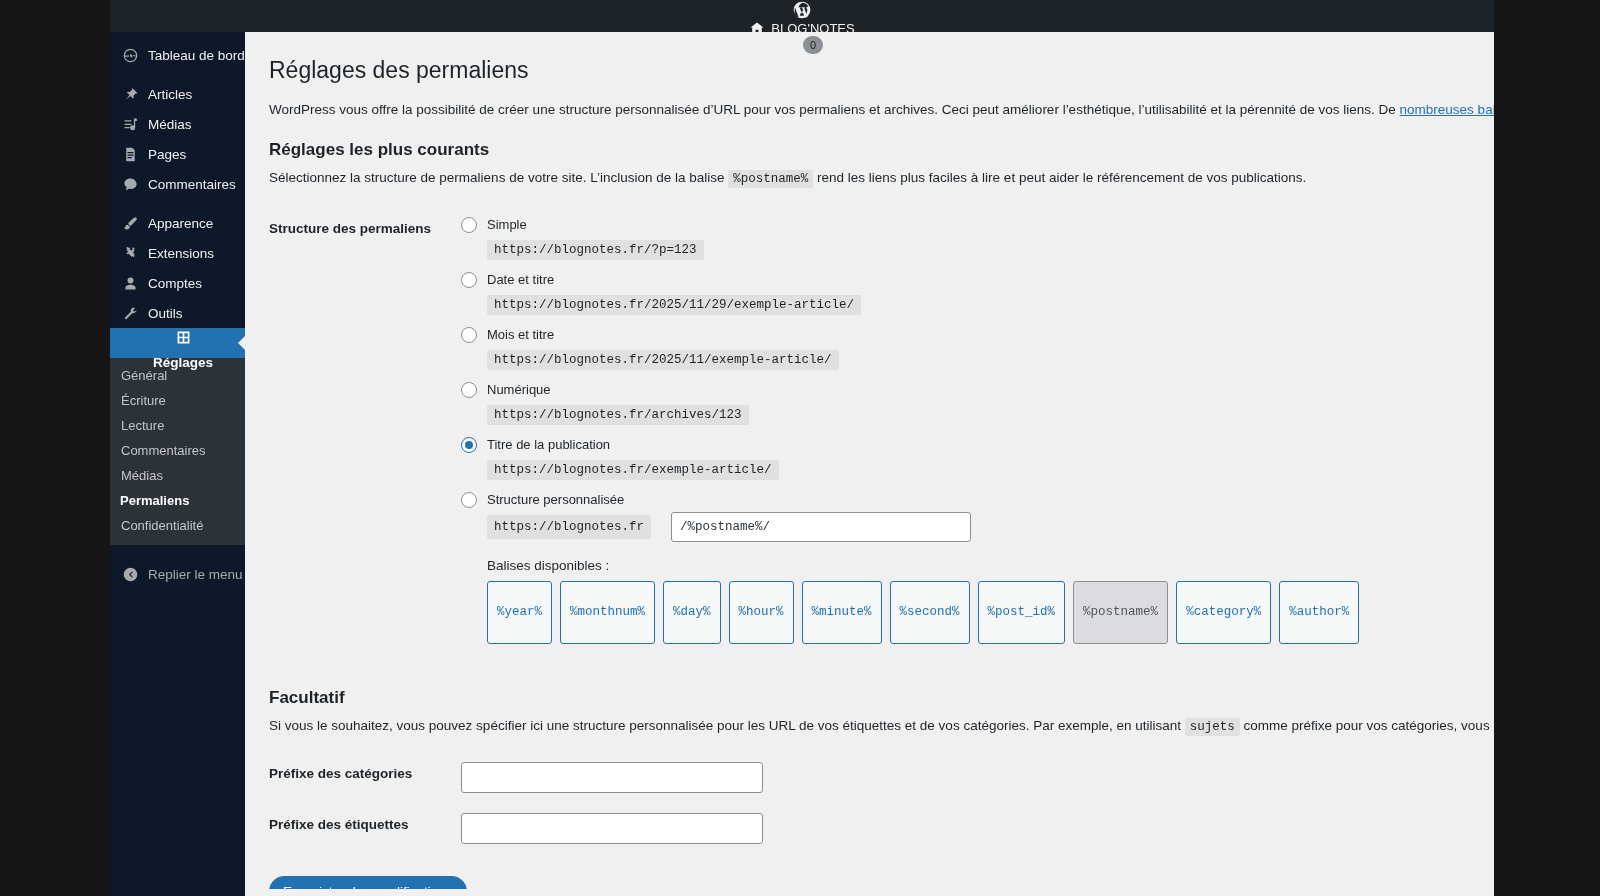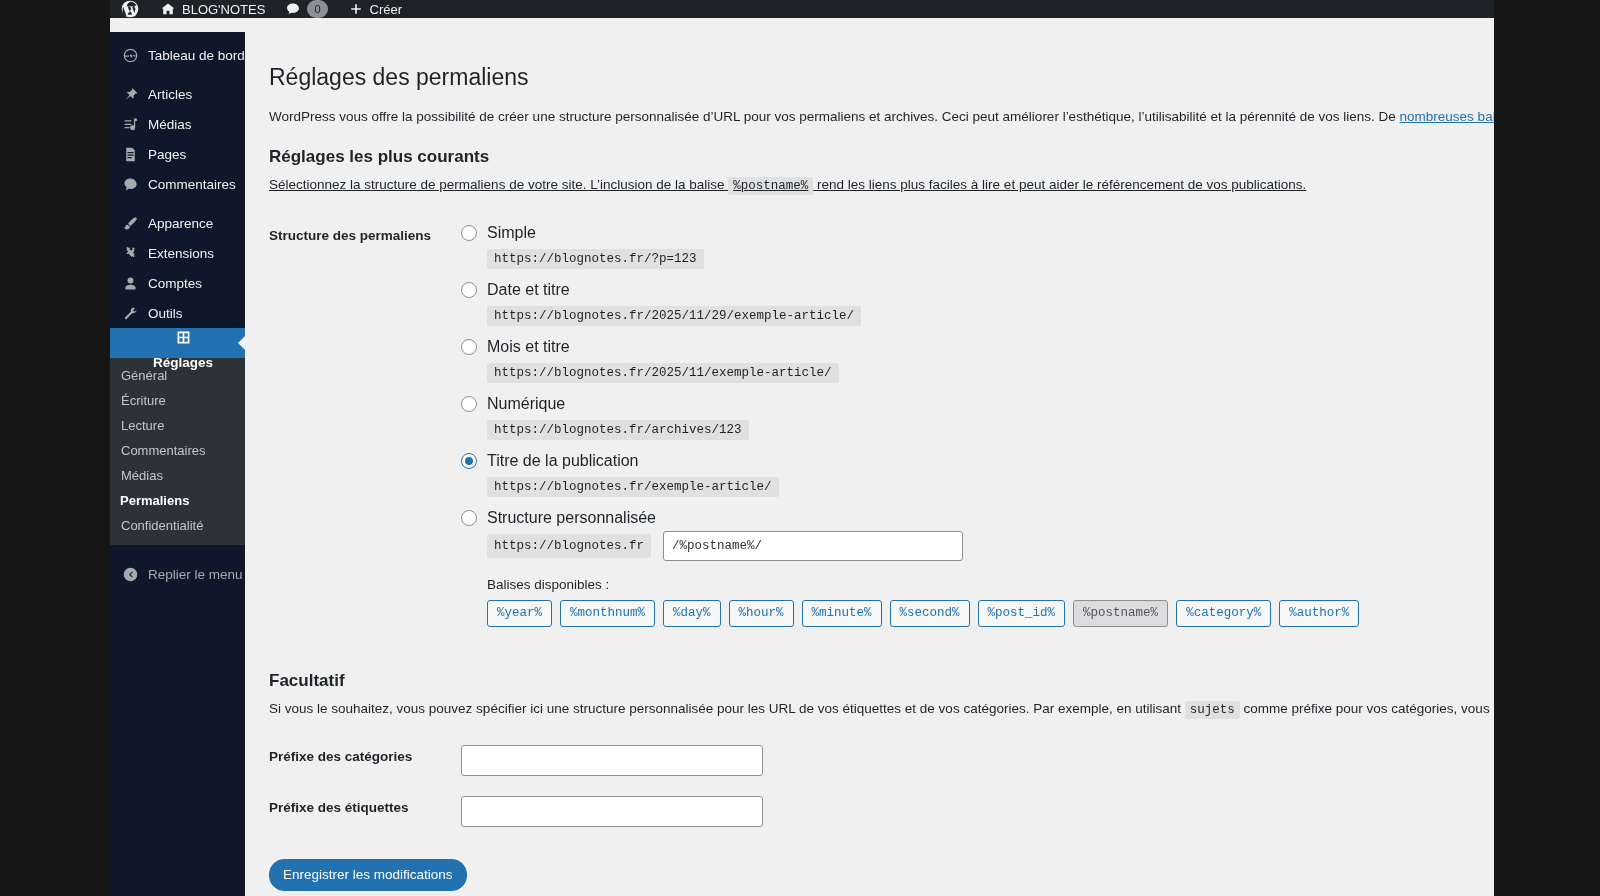--- a/index.html
+++ b/index.html
@@ -21,27 +21,28 @@
     position: absolute;
     left: 110px; top: 0;
     width: 1384px; height: 896px;
     background: #f0f0f1;
     overflow: hidden;
   }
 
   
   .adminbar {
     position: absolute; left: 0; top: 0;
-    width: 1384px; height: 18px;
+    width: 1384px; height: 32px;
     background: #1d2327;
     color: #f0f0f1;
     font-size: 13px;
     display: flex;
     align-items: center;
     z-index: 30;
+    flex-direction: column;
   }
   .ab-item {
     display: flex; align-items: center;
     height: 32px;
     padding: 0 10px;
     color: #f0f0f1;
     gap: 6px;
     white-space: nowrap;
   }
   .wp-logo { width: 20px; height: 20px; }
@@ -117,21 +118,21 @@
     margin-top: 14px;
   }
   .collapse .c-icon {
     width: 18px; height: 18px;
     display: inline-flex; align-items: center; justify-content: center;
   }
 
   
   .content {
     position: absolute;
-    left: 135px; top: 32px;
+    left: 135px; top: 25px;
     width: 1249px;
     height: 864px;
     background: #f0f0f1;
     padding: 10px 20px 0 24px;
     overflow: hidden;
   }
   h1.page-title {
     font-size: 23px;
     font-weight: 400;
     color: #1d2327;
@@ -151,21 +152,20 @@
     font-size: 17px;
     font-weight: 600;
     color: #1d2327;
     margin: 20px 0 8px 0;
   }
   .sec-desc {
     font-size: 13.5px;
     color: #1d2327;
     margin: 0 0 18px 0;
     line-height: 1.5;
-    text-decoration: underline;
   }
   code.tag {
     background: #e0e0e0;
     font-family: "Liberation Mono", monospace;
     font-size: 12.5px;
     padding: 2px 5px;
     border-radius: 2px;
     color: #1d2327;
   }
 
@@ -196,32 +196,32 @@
   }
   input[type=radio]:checked { border-color: #2271b1; }
   input[type=radio]:checked::before {
     content: "";
     position: absolute;
     left: 3px; top: 3px;
     width: 8px; height: 8px;
     border-radius: 50%;
     background: #2271b1;
   }
-  .radio-label { font-size: 16px; color: #1d2327; }
+  .radio-label { font-size: 13px; color: #1d2327; }
   .example {
     display: inline-block;
     background: #e0e0e0;
     font-family: "Liberation Mono", monospace;
     font-size: 12.5px;
     color: #1d2327;
     padding: 3px 7px;
     border-radius: 2px;
     margin: 4px 0 12px 26px;
   }
-  .custom-row { display: flex; align-items: center; margin: 4px 0 0 26px; gap: 0; }
+  .custom-row { display: flex; align-items: center; margin: 4px 0 0 26px; gap: 8px; }
   .custom-prefix {
     background: #e0e0e0;
     font-family: "Liberation Mono", monospace;
     font-size: 12.5px;
     padding: 5px 7px;
     border-radius: 2px;
     color: #1d2327;
   }
   input.permalink-struct {
     margin-left: 12px;
@@ -240,21 +240,21 @@
     color: #1d2327;
     margin: 16px 0 8px 26px;
   }
   .tag-buttons { display: flex; flex-wrap: wrap; gap: 8px; margin-left: 26px; }
   .tag-btn {
     border: 1px solid #2271b1;
     background: #f6f7f7;
     color: #2271b1;
     font-family: "Liberation Mono", monospace;
     font-size: 12.5px;
-    padding: 5px 9px;
+    padding: 23px 9px;
     border-radius: 3px;
     cursor: pointer;
     line-height: 1.2;
   }
   .tag-btn.active {
     background: #dcdcde;
     color: #50575e;
     border-color: #8c8f94;
   }
 

